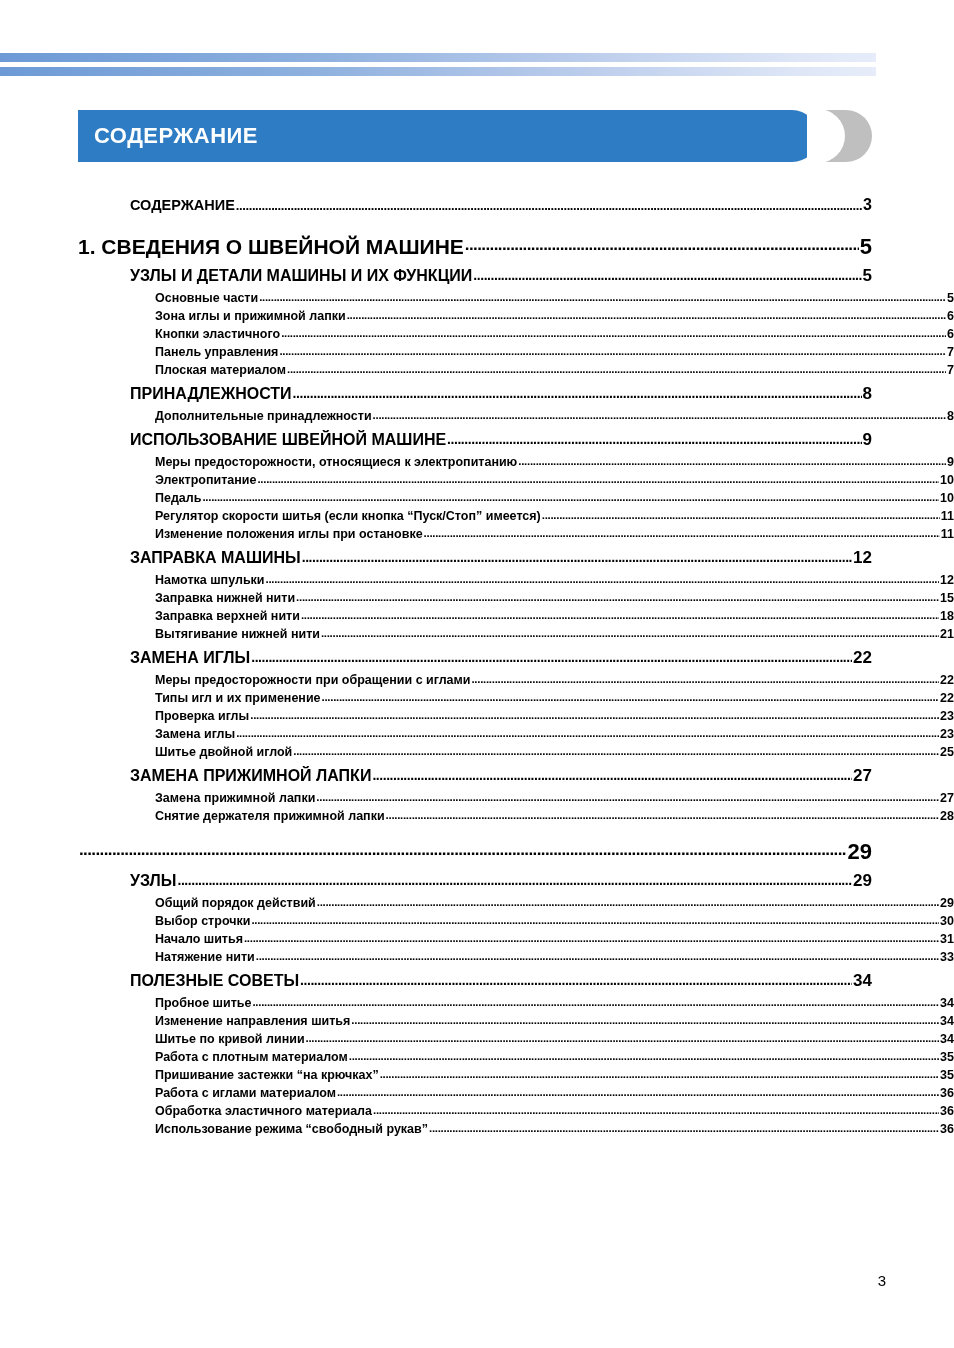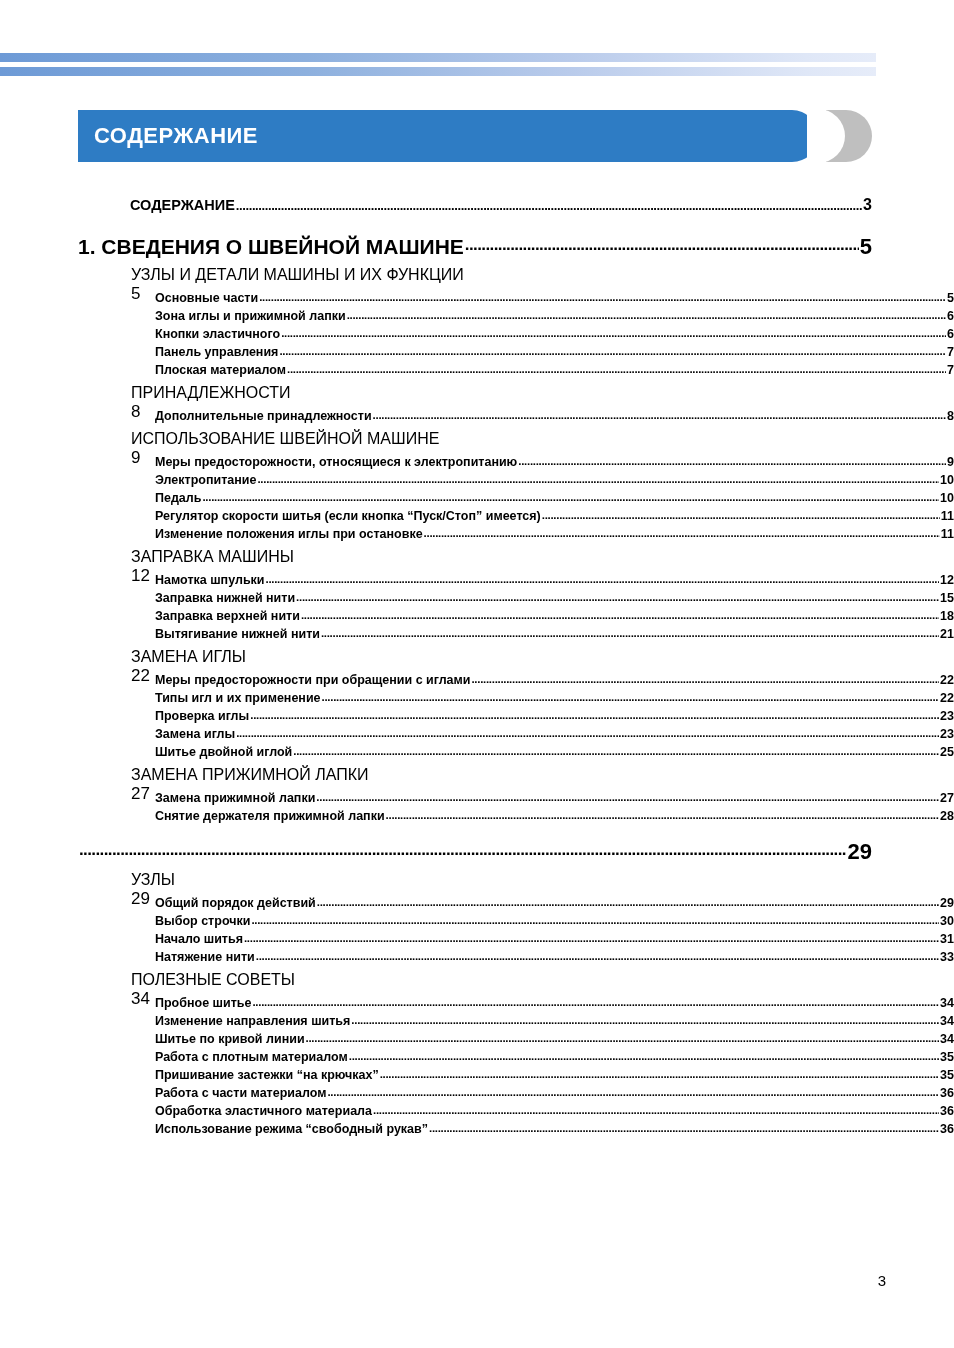--- a/index.html
+++ b/index.html
@@ -126,24 +126,23 @@
     align-items: center;
   }
   .lvl1 .leader { font-size: 17px; letter-spacing: -0.6px; position: relative; top: -2px; }
   .lvl1 .page { font-size: 22px; }
 
   
   .lvl2 {
     margin-left: 130px;
     margin-right: 82px;
     font-size: 16px;
-    font-weight: normal;
+    font-weight: bold;
     height: 25px;
     margin-top: 3px;
-    flex-direction: column;
   }
   .lvl2 .leader { font-size: 14px; letter-spacing: -0.45px; position: relative; top: -1px; }
   .lvl2 .page { font-size: 17px; }
 
   
   .lvl3 {
     margin-left: 155px;
     font-size: 12.5px;
     font-weight: bold;
     height: 18px;
@@ -380,21 +379,21 @@
       <span class="label">Работа с плотным материалом</span>
       <span class="leader">..................................................................................................................................................................................................................................................................</span>
       <span class="page">35</span>
     </div>
     <div class="row lvl3">
       <span class="label">Пришивание застежки “на крючках”</span>
       <span class="leader">..................................................................................................................................................................................................................................................................</span>
       <span class="page">35</span>
     </div>
     <div class="row lvl3">
-      <span class="label">Работа с части материалом</span>
+      <span class="label">Работа с иглами материалом</span>
       <span class="leader">..................................................................................................................................................................................................................................................................</span>
       <span class="page">36</span>
     </div>
     <div class="row lvl3">
       <span class="label">Обработка эластичного материала</span>
       <span class="leader">..................................................................................................................................................................................................................................................................</span>
       <span class="page">36</span>
     </div>
     <div class="row lvl3">
       <span class="label">Использование режима “свободный рукав”</span>

